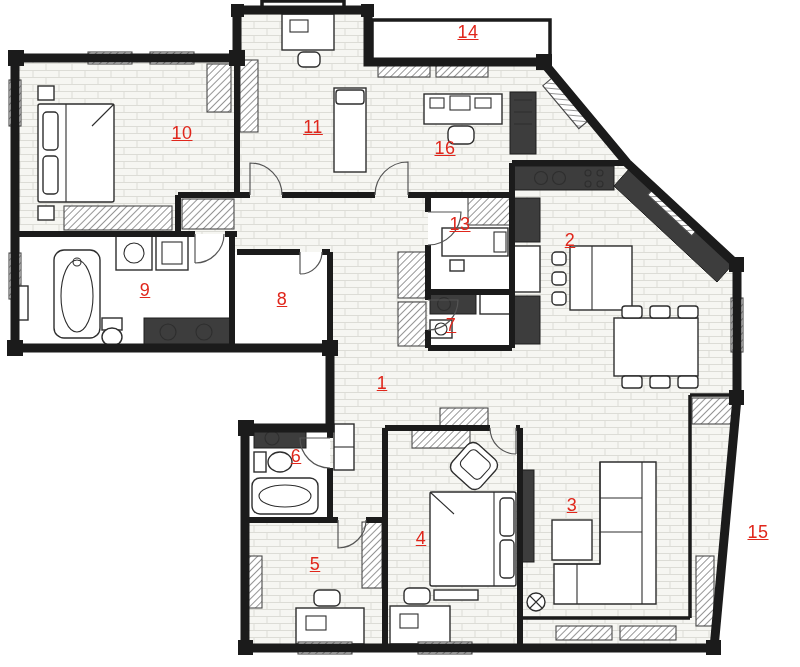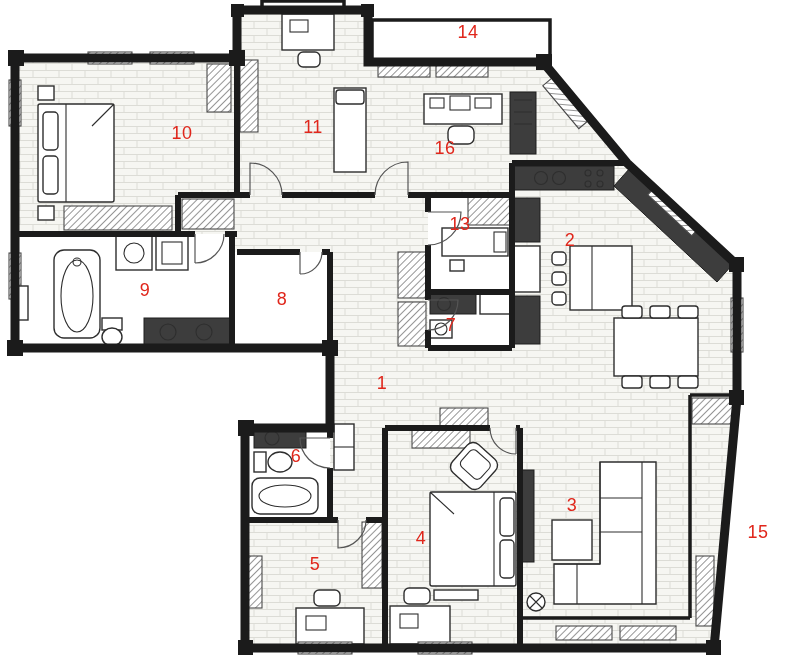--- a/index.html
+++ b/index.html
@@ -11,20 +11,21 @@
     overflow:hidden;
   }
   .stage svg { position:absolute; left:0; top:0; }
   .labels-layer { position:absolute; left:0; top:0; width:100%; height:100%; pointer-events:none; }
   .room-label {
     position:absolute;
     transform:translate(-50%,-50%);
     color:var(--label, #e0261b);
     font:400 18px/1 "Liberation Sans", sans-serif;
     letter-spacing:0.5px;
+    text-decoration:underline;
   }
   
   .wall-ext { fill:none; stroke:var(--wall,#1b1b1b); stroke-width:9; stroke-linejoin:miter; }
   .wall-int { fill:none; stroke:var(--wall,#1b1b1b); stroke-width:6; stroke-linecap:butt; }
   .wall-thin { fill:none; stroke:var(--wall,#1b1b1b); stroke-width:3.5; }
   .pillar { fill:var(--wall,#1b1b1b); }
   .f  { fill:#ffffff; stroke:#2e2e2e; stroke-width:1.4; }
   .fl { fill:none; stroke:#2e2e2e; stroke-width:1.1; }
   .dk { fill:var(--fixture-dark,#3d3d3d); stroke:#1f1f1f; stroke-width:1; }
   .ht { fill:url(#hatch); stroke:#4a4a4a; stroke-width:1.1; }

